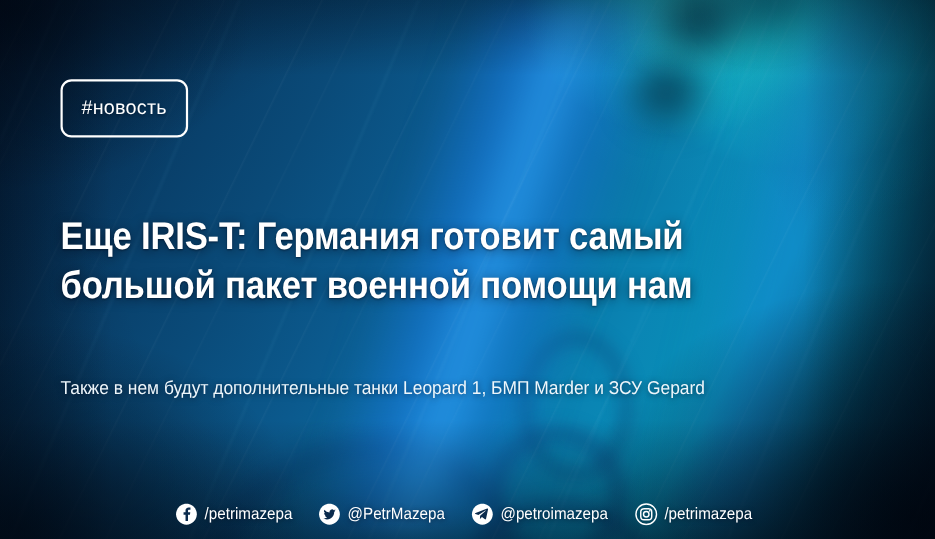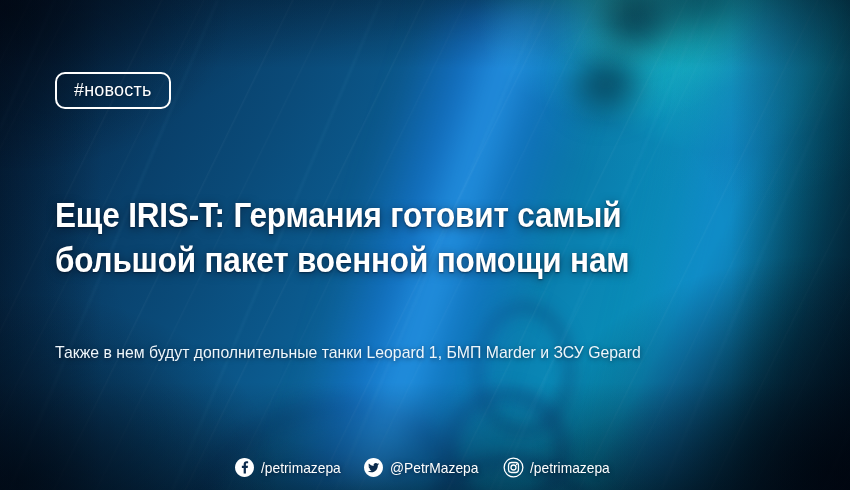--- a/index.html
+++ b/index.html
@@ -171,21 +171,21 @@
   
   .content {
     position: absolute;
     inset: 0;
   }
 
   .badge {
     position: absolute;
     left: 55px;
     top: 72px;
-    height: 37px;
+    height: 53px;
     box-sizing: border-box;
     padding: 0 17px;
     display: flex;
     align-items: center;
     border: 2px solid #ffffff;
     border-radius: 10px;
     color: #ffffff;
     font-size: 18px;
     font-weight: 400;
     letter-spacing: 0.2px;
@@ -306,20 +306,27 @@
       </div>
 
       <div class="social-item">
         <svg class="social-icon" viewBox="0 0 24 24">
           <path fill="#ffffff" d="M12 1.2C6.04 1.2 1.2 6.04 1.2 12S6.04 22.8 12 22.8 22.8 17.96 22.8 12 17.96 1.2 12 1.2z"></path>
           <path fill="#0b2b4d" d="M18.6 8.2c-.47.21-.98.35-1.51.42.54-.33.96-.84 1.16-1.46-.51.3-1.07.52-1.67.64a2.63 2.63 0 0 0-4.48 2.4 7.46 7.46 0 0 1-5.42-2.75 2.63 2.63 0 0 0 .81 3.51c-.43-.01-.83-.13-1.19-.33v.03c0 1.27.9 2.34 2.1 2.58-.22.06-.46.09-.7.09-.17 0-.34-.02-.5-.05a2.63 2.63 0 0 0 2.46 1.83A5.28 5.28 0 0 1 5.4 16.2a7.44 7.44 0 0 0 4.03 1.18c4.84 0 7.49-4.01 7.49-7.49v-.34c.51-.37.96-.84 1.31-1.37z"></path>
         </svg>
         <span class="social-label">@PetrMazepa</span>
       </div>
 
+      <div class="social-item">
+        <svg class="social-icon" viewBox="0 0 24 24">
+          <path fill="#ffffff" d="M12 1.2C6.04 1.2 1.2 6.04 1.2 12S6.04 22.8 12 22.8 22.8 17.96 22.8 12 17.96 1.2 12 1.2z"></path>
+          <path fill="#0b2b4d" d="M17.9 7.03 15.84 16.7c-.15.68-.56.85-1.13.53l-3.12-2.3-1.5 1.45c-.17.17-.31.31-.63.31l.22-3.19 5.8-5.24c.25-.22-.06-.35-.39-.13l-7.17 4.52-3.09-.97c-.67-.21-.68-.67.14-.99l12.09-4.66c.56-.2 1.05.13.84.99z"></path>
+        </svg>
+        <span class="social-label">@petroimazepa</span>
+      </div>
 
       <div class="social-item">
         <svg class="social-icon" viewBox="0 0 24 24">
           <circle cx="12" cy="12" r="10.7" fill="none" stroke="#ffffff" stroke-width="1.5"></circle>
           <rect x="6.3" y="6.3" width="11.4" height="11.4" rx="3.4" ry="3.4" fill="none" stroke="#ffffff" stroke-width="1.5"></rect>
           <circle cx="12" cy="12" r="2.85" fill="none" stroke="#ffffff" stroke-width="1.5"></circle>
           <circle cx="15.6" cy="8.5" r="0.85" fill="#ffffff"></circle>
         </svg>
         <span class="social-label">/petrimazepa</span>
       </div>

